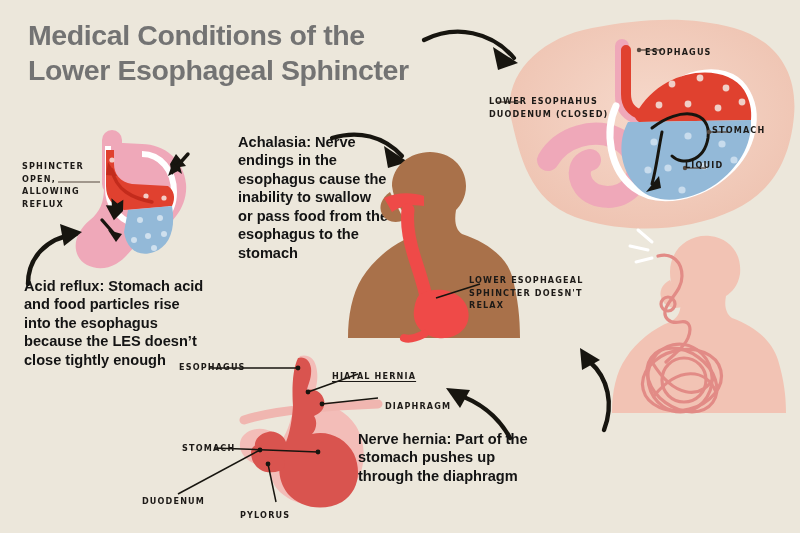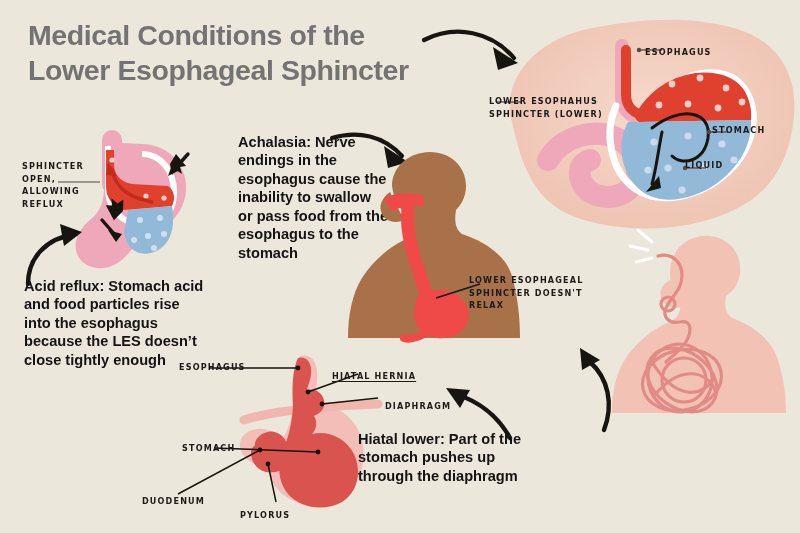--- a/index.html
+++ b/index.html
@@ -153,21 +153,21 @@
       <g fill="#55483f">
         <circle cx="163" cy="40" r="2.2"></circle>
         <circle cx="233" cy="122" r="2.2"></circle>
         <circle cx="209" cy="158" r="2.2"></circle>
       </g>
     </svg>
   </div>
 
   <div class="abs handlabel" id="lbl-te-esophagus">ESOPHAGUS</div>
   <div class="abs handlabel" id="lbl-te-les">LOWER ESOPHAHUS
-SPHINCTER (LOWER)</div>
+DUODENUM (CLOSED)</div>
   <div class="abs handlabel" id="lbl-te-stomach">STOMACH</div>
   <div class="abs handlabel" id="lbl-te-liquid">LIQUID</div>
 
   <div class="abs" style="left:60px; top:140px;">
     <svg width="160" height="145" viewBox="0 0 160 145">
 
       <path d="M52,4 L52,52 C52,76 64,92 86,96
                C108,100 124,86 126,62 C128,38 118,18 100,14" fill="none" stroke="#efa8b9" stroke-width="0"></path>
       <path d="M44,2 L44,48 C44,62 40,72 30,80 C18,90 12,104 18,116
                C24,128 42,132 56,124 C70,116 76,100 88,96
@@ -321,21 +321,21 @@
   <div class="abs handlabel" id="lbl-hh-stomach">STOMACH</div>
   <div class="abs handlabel" id="lbl-hh-duodenum">DUODENUM</div>
   <div class="abs handlabel" id="lbl-hh-pylorus">PYLORUS</div>
 
   <svg class="abs" style="left:444px; top:376px;" width="90" height="70">
     <path d="M66,62 C54,40 36,26 12,18" fill="none" stroke="#17150f" stroke-width="4.4" stroke-linecap="round"></path>
     <path d="M2,12 L26,14 L16,32 Z" fill="#17150f"></path>
   </svg>
 
   <div class="abs caption" id="cap-hiatal">
-    <span class="lead">Hiatal lower:</span>
+    <span class="lead">Nerve hernia:</span>
     <span class="rest">Part of the stomach pushes up through the diaphragm</span>
   </div>
 
   <div class="abs" style="left:596px; top:228px;">
     <svg width="200" height="185" viewBox="0 0 200 185">
 
       <path d="M74,44 C74,22 92,6 114,8 C134,10 146,26 144,46
                C142,58 136,64 130,68 C128,78 130,86 136,90
                C158,98 176,112 182,132 C188,152 190,168 190,185
                L16,185 C16,164 20,144 30,130 C40,114 58,100 74,94

